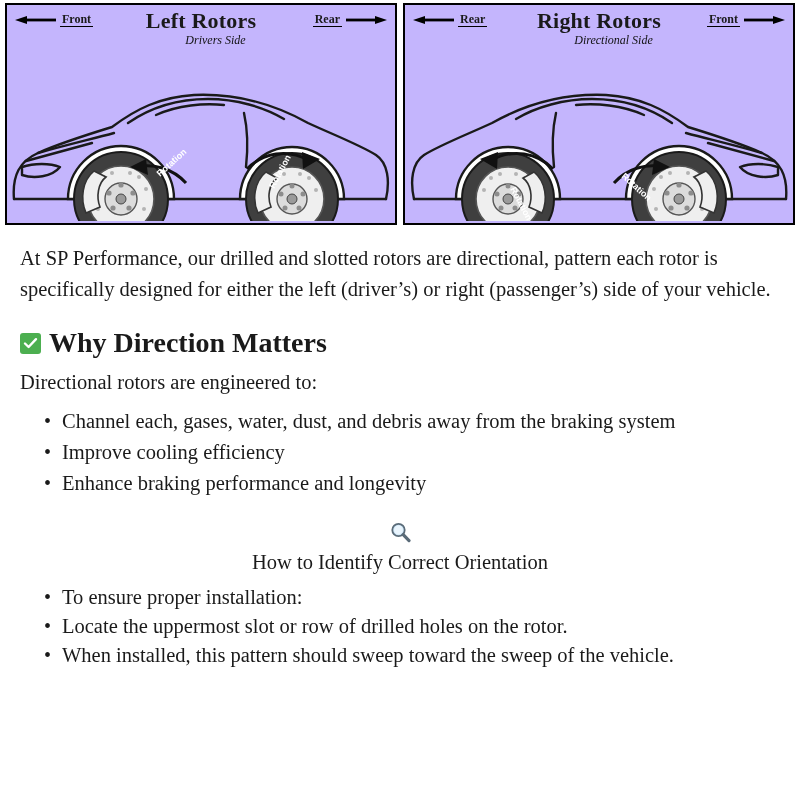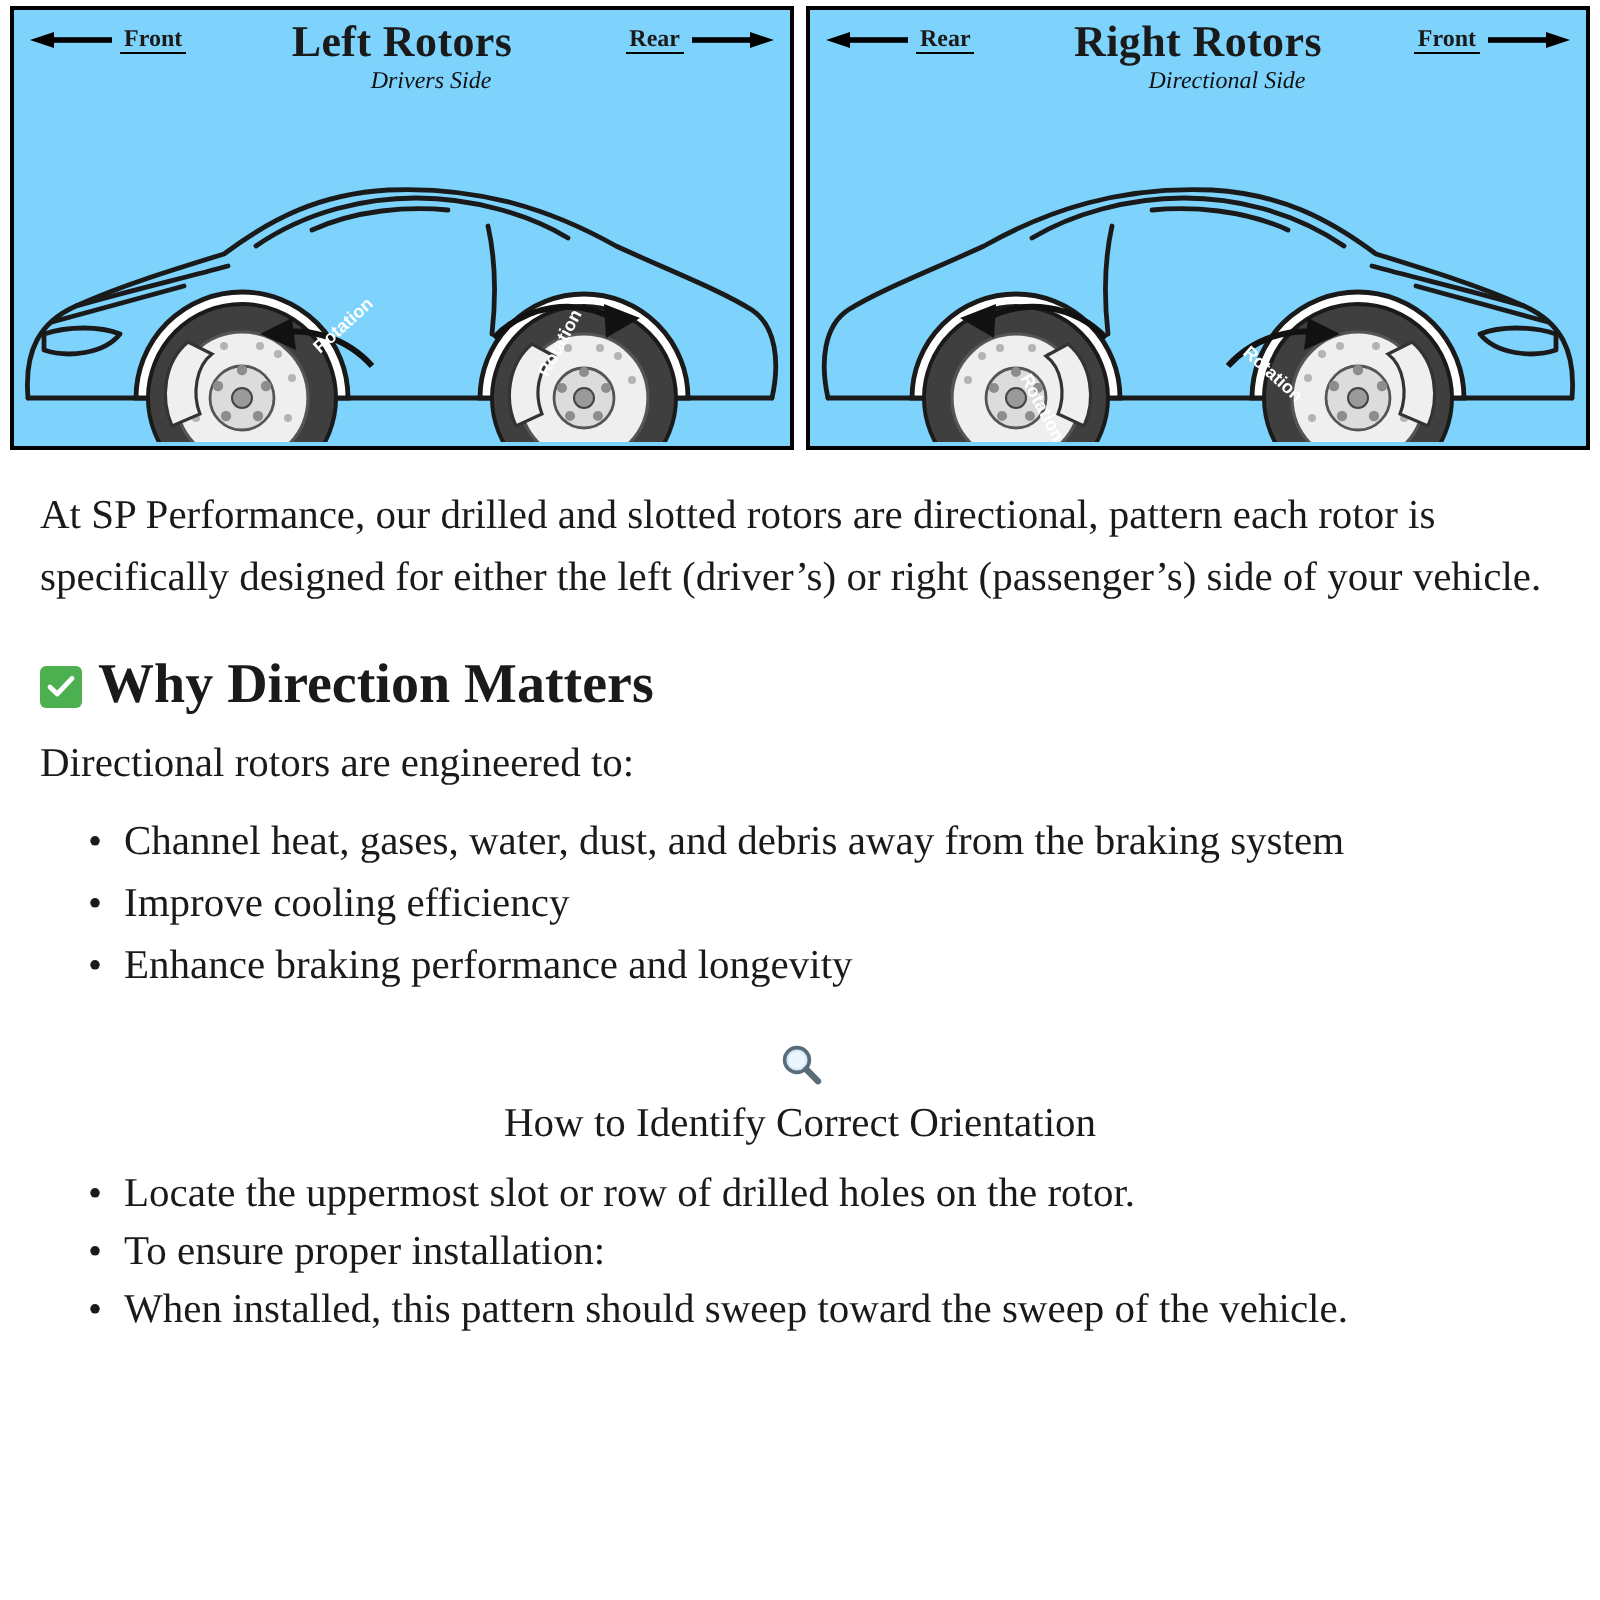--- a/index.html
+++ b/index.html
@@ -27,21 +27,21 @@
     height: 222px;
     margin: 3px auto 0 auto;
     display: flex;
     gap: 6px;
     box-sizing: border-box;
   }
   .panel {
     position: relative;
     flex: 1 1 0;
     border: 2px solid #000;
-    background: #7dd3fc;
+    background: #c4b5fd;
     box-sizing: border-box;
     overflow: hidden;
   }
   .panel-title {
     text-align: center;
     font-family: "Liberation Serif", serif;
     font-weight: bold;
     font-size: 22px;
     line-height: 24px;
     margin-top: 4px;
@@ -390,36 +390,36 @@
         <svg width="15" height="15" viewBox="0 0 15 15">
           <path d="M2,7.5 L5.6,11 L13,3.2" fill="none" stroke="#ffffff" stroke-width="2.4" stroke-linecap="round" stroke-linejoin="round"></path>
         </svg>
       </span>
       <span class="heading-text">Why Direction Matters</span>
     </div>
 
     <p class="para">Directional rotors are engineered to:</p>
 
     <ul class="bullets">
-      <li>Channel heat, gases, water, dust, and debris away from the braking system</li>
+      <li>Channel each, gases, water, dust, and debris away from the braking system</li>
       <li>Improve cooling efficiency</li>
       <li>Enhance braking performance and longevity</li>
     </ul>
 
     <div class="mag-heading">
       <span class="mag-icon">
         <svg width="22" height="22" viewBox="0 0 22 22">
           <circle cx="9.5" cy="9" r="6.2" fill="#cfe6f7" stroke="#5a6b78" stroke-width="1.8"></circle>
           <circle cx="9.5" cy="9" r="4.4" fill="#eaf5fd" stroke="none"></circle>
           <path d="M14.2,13.7 L20,19.6" stroke="#5a6b78" stroke-width="3.2" stroke-linecap="round"></path>
         </svg>
       </span>
       <span class="label">How to Identify Correct Orientation</span>
     </div>
 
     <ul class="bullets tight">
+      <li>To ensure proper installation:</li>
       <li>Locate the uppermost slot or row of drilled holes on the rotor.</li>
-      <li>To ensure proper installation:</li>
       <li>When installed, this pattern should sweep toward the sweep of the vehicle.</li>
     </ul>
 
   </div>
 </div>
 
 </body></html>

